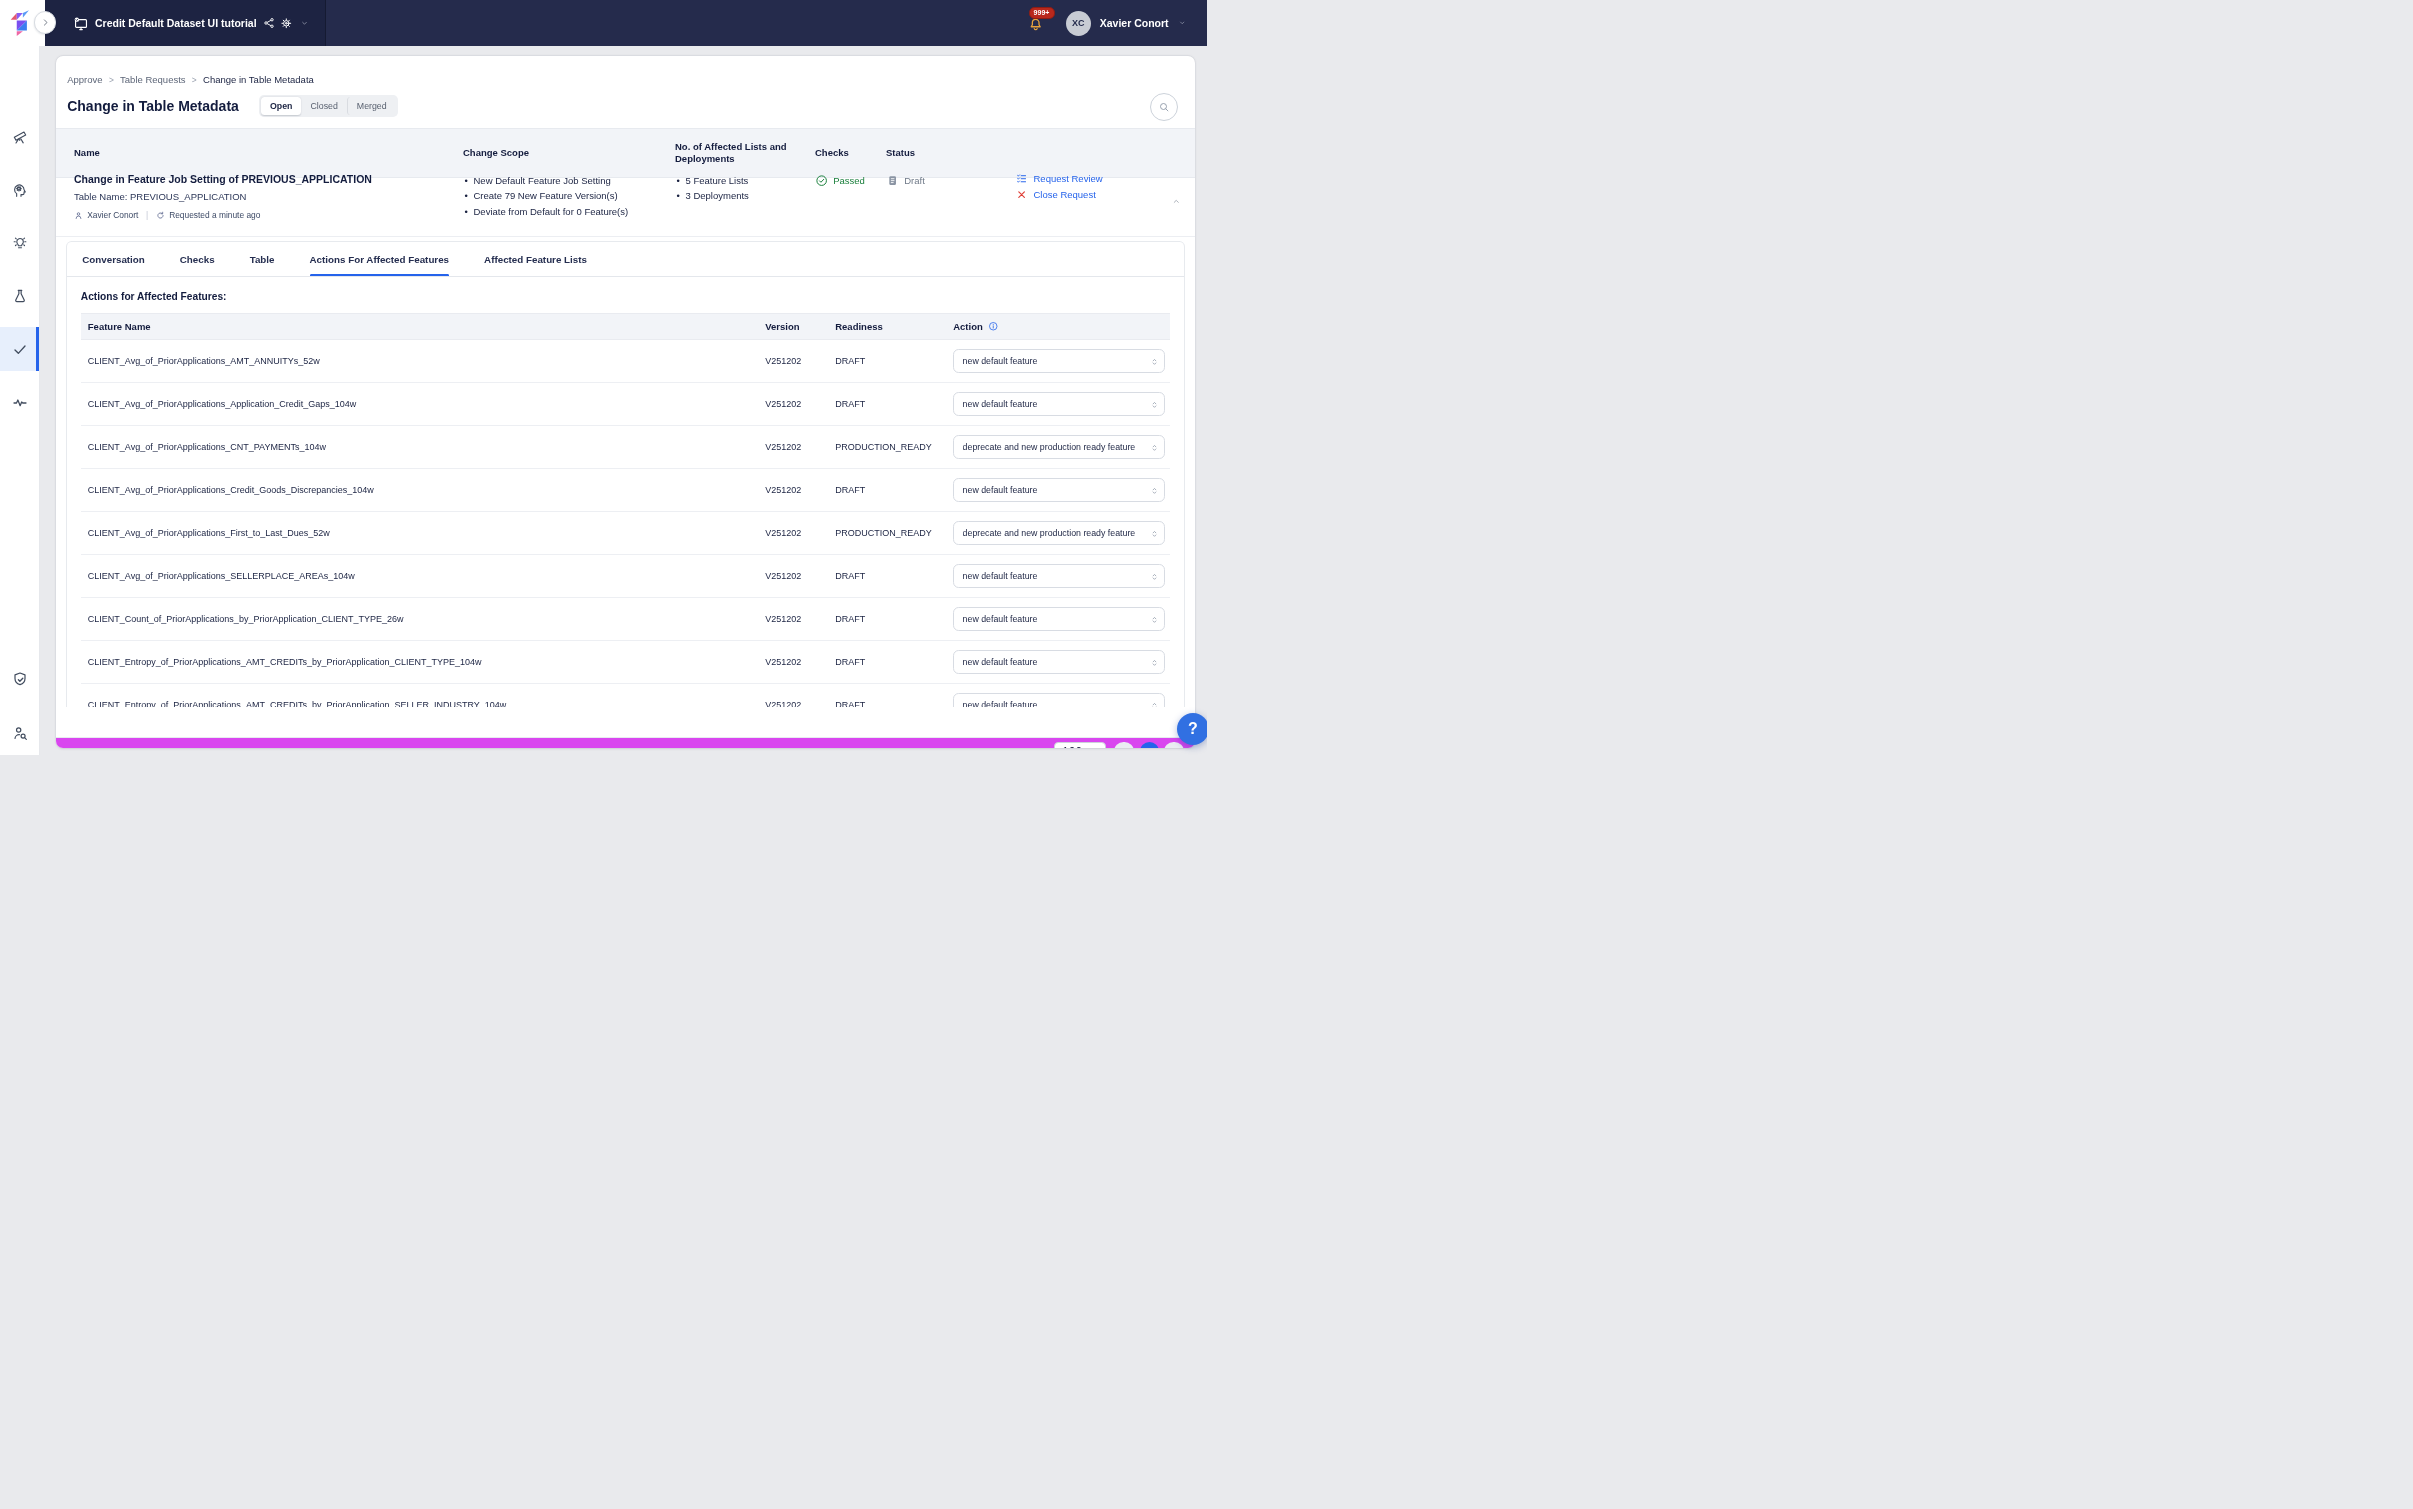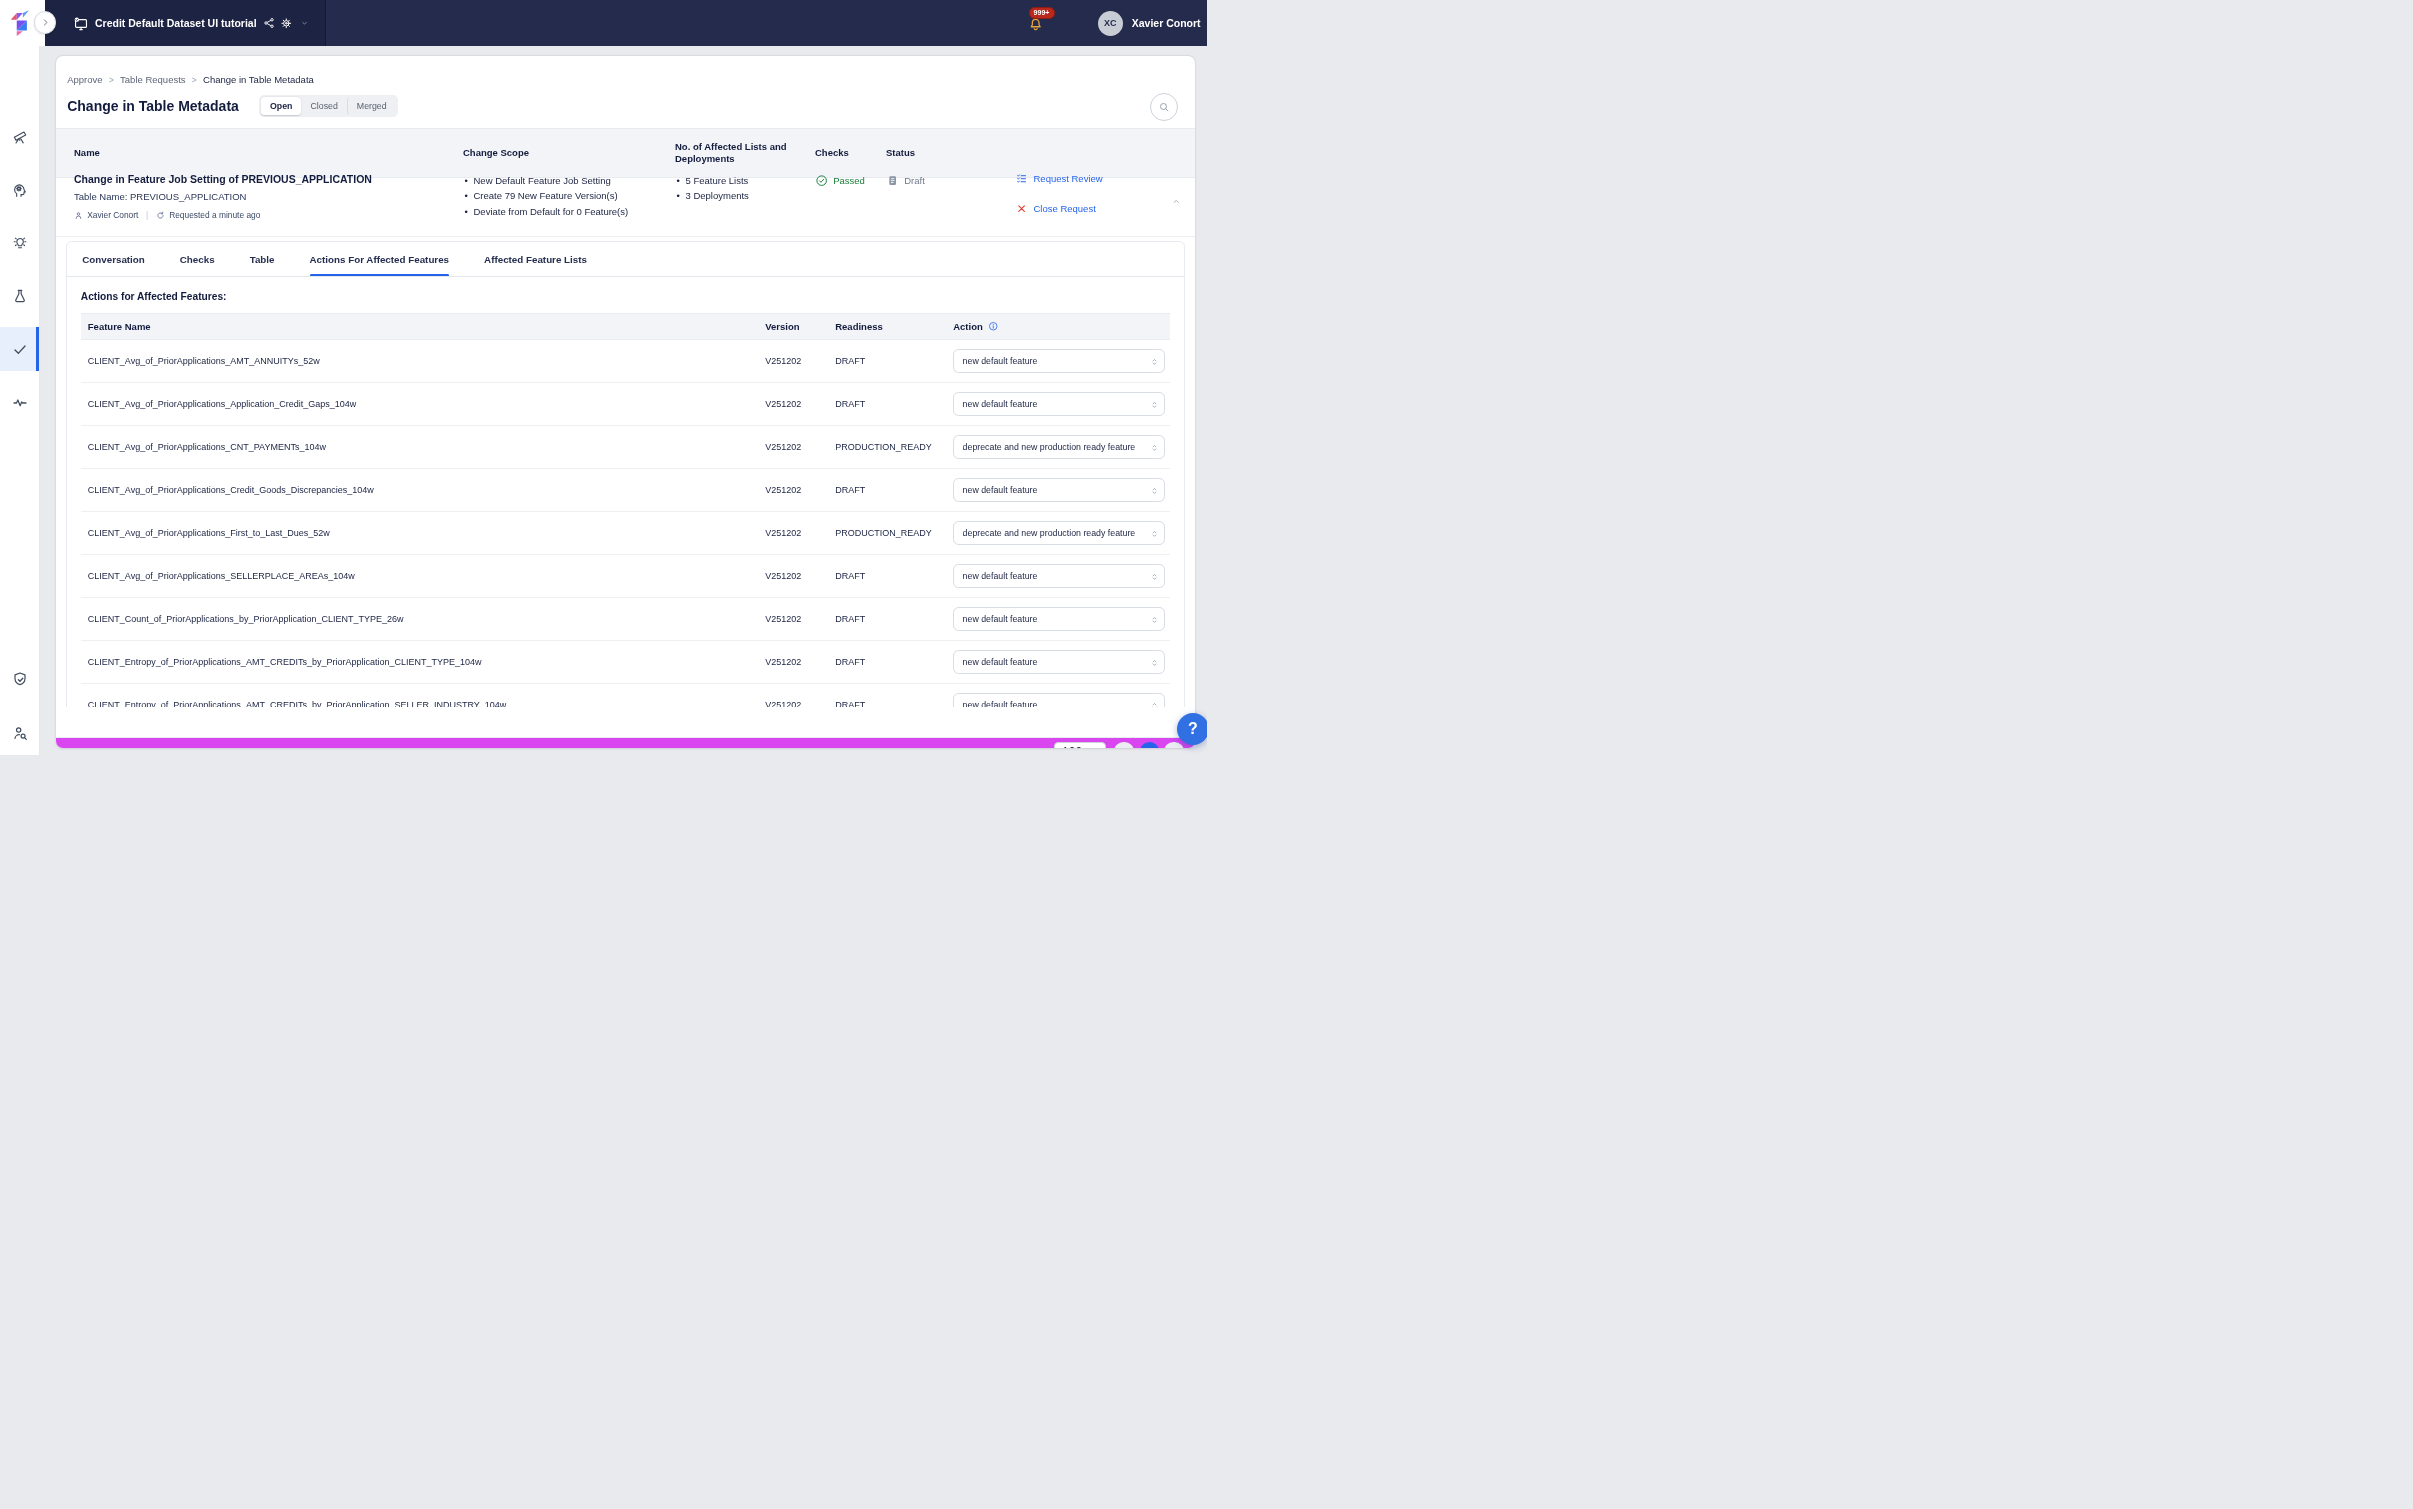--- a/index.html
+++ b/index.html
@@ -1,20 +1,20 @@
 <!DOCTYPE html>
 <html style="font-size:11.2px"><head>
 <meta charset="utf-8">
 <style>
   html,body{margin:0;padding:0;background:#e9eaed;font-family:"Liberation Sans","DejaVu Sans",sans-serif;}
   .app{position:relative;width:1207px;height:755px;overflow:hidden;background:#e9eaed;}
   svg{display:block;}
 
   
-  .topbar{position:absolute;left:0;top:0;width:1207px;height:46px;background:#252b4c;z-index:4;padding-left:32px;}
+  .topbar{position:absolute;left:0;top:0;width:1207px;height:46px;background:#252b4c;z-index:4;}
   .topbar-left{position:absolute;left:45px;top:0;width:281px;height:46px;background:#1d2342;border-right:1.4px solid #151a32;box-sizing:border-box;}
   .tb-monitor{position:absolute;left:73px;top:14.7px;width:15.4px;height:17px;color:#fff;z-index:6;}
   .tb-title{position:absolute;left:95px;top:0;height:46px;display:flex;align-items:center;color:#fff;font-size:10.5px;font-weight:700;z-index:6;}
   .tb-ic{position:absolute;top:17px;color:#fff;z-index:6;cursor:pointer;}
   .tb-share{left:263px;width:12px;height:12px;}
   .tb-gear{left:280px;width:12.6px;height:12.6px;}
   .tb-chev{left:300px;top:19.6px;width:9px;height:6.3px;color:#c7ccda;}
   .notif{position:absolute;left:1025px;top:7px;width:31px;height:31px;z-index:6;cursor:pointer;}
   .notif .bell{position:absolute;left:2.8px;top:9px;width:15.4px;height:17px;color:#e8a33d;}
   .badge{position:absolute;left:3.5px;top:0;min-width:17px;padding:1.4px 3.5px;background:#b9281c;border-radius:5.6px;color:#fff;font-size:7px;font-weight:700;text-align:center;border:0.7px solid #8f1d14;}
@@ -61,21 +61,21 @@
   .r-meta svg{width:9px;height:9px;color:#56618a;}
   .meta-sep{color:#c3c8d4;margin:0 3.5px;}
   ul.bullets{list-style:none;margin:0;padding:0;font-size:9.5px;color:#1b2342;}
   ul.bullets li{padding-left:10.5px;position:relative;line-height:15.4px;}
   ul.bullets li::before{content:"\2022";position:absolute;left:1.4px;}
   .chk{display:flex;align-items:center;gap:4.9px;font-size:9.5px;margin-top:1.4px;}
   .chk svg{width:13.3px;height:13.3px;flex:none;}
   .chk.passed{color:#1a7f3c;font-weight:500;}
   .chk.draft{color:#707a89;}
   .chk.draft svg{color:#8a94a3;}
-  .acts{display:flex;flex-direction:column;gap:19px;position:relative;padding-left:49px;padding-right:28px;box-sizing:border-box;}
+  .acts{display:flex;flex-direction:column;gap:5px;position:relative;padding-left:49px;padding-right:28px;box-sizing:border-box;}
   .act{display:flex;align-items:center;gap:6.3px;color:#2563eb;font-size:9.5px;font-weight:500;cursor:pointer;}
   .act svg{width:11.2px;height:11.2px;}
   .act .x-ic{color:#df4038;}
   .collapse-chev{position:absolute;right:0;top:25px;width:10.5px;height:7px;color:#7d8795;cursor:pointer;}
 
   
   .panel{position:absolute;left:9.8px;right:9.8px;top:185px;height:466px;border:0.7px solid #e7eaee;border-bottom:none;border-radius:5.6px 5.6px 0 0;overflow:hidden;box-sizing:border-box;background:#fff;}
   .tabs{display:flex;gap:35px;padding:0 15.4px;height:34px;border-bottom:0.7px solid #e4e7ec;}
   .tab{display:flex;align-items:center;font-size:9.8px;font-weight:600;color:#252e50;position:relative;cursor:pointer;white-space:nowrap;}
   .tab.active::after{content:"";position:absolute;left:0;right:0;bottom:0;height:2.1px;background:#2563eb;border-radius:1.4px 1.4px 0 0;}

